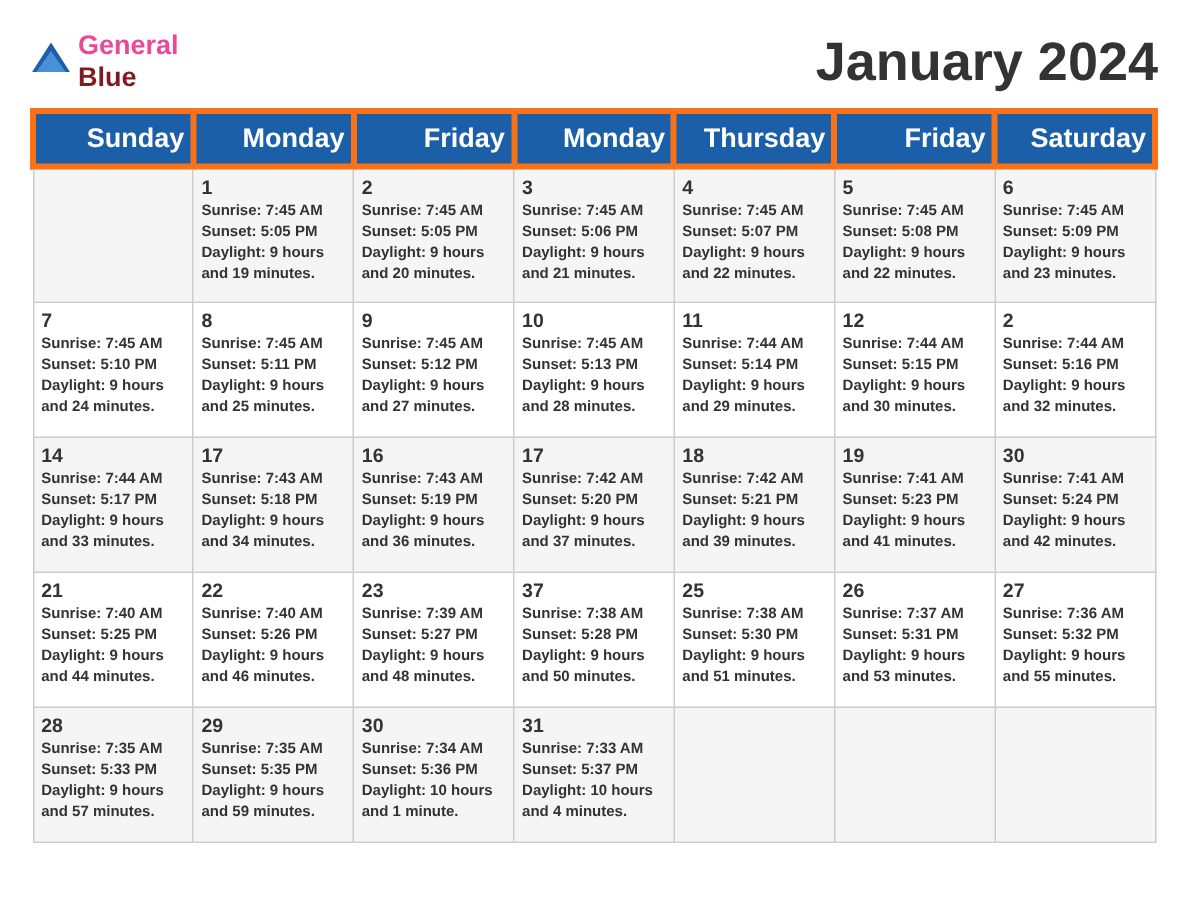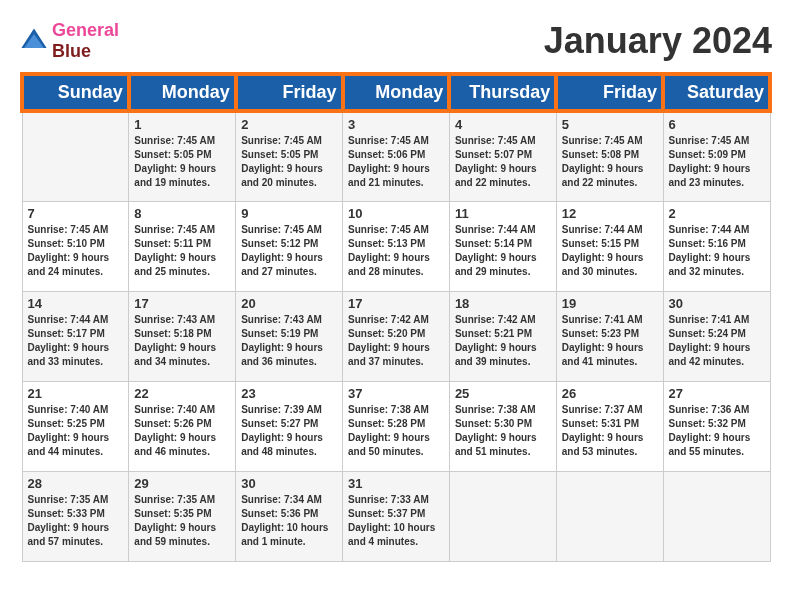--- a/index.html
+++ b/index.html
@@ -183,21 +183,21 @@
       <tr>
         <td>
           <span class="day-number">14</span>
           <div class="day-info">Sunrise: 7:44 AM<br>Sunset: 5:17 PM<br>Daylight: 9 hours<br>and 33 minutes.</div>
         </td>
         <td>
           <span class="day-number">17</span>
           <div class="day-info">Sunrise: 7:43 AM<br>Sunset: 5:18 PM<br>Daylight: 9 hours<br>and 34 minutes.</div>
         </td>
         <td>
-          <span class="day-number">20</span>
+          <span class="day-number">16</span>
           <div class="day-info">Sunrise: 7:43 AM<br>Sunset: 5:19 PM<br>Daylight: 9 hours<br>and 36 minutes.</div>
         </td>
         <td>
           <span class="day-number">17</span>
           <div class="day-info">Sunrise: 7:42 AM<br>Sunset: 5:20 PM<br>Daylight: 9 hours<br>and 37 minutes.</div>
         </td>
         <td>
           <span class="day-number">18</span>
           <div class="day-info">Sunrise: 7:42 AM<br>Sunset: 5:21 PM<br>Daylight: 9 hours<br>and 39 minutes.</div>
         </td>

